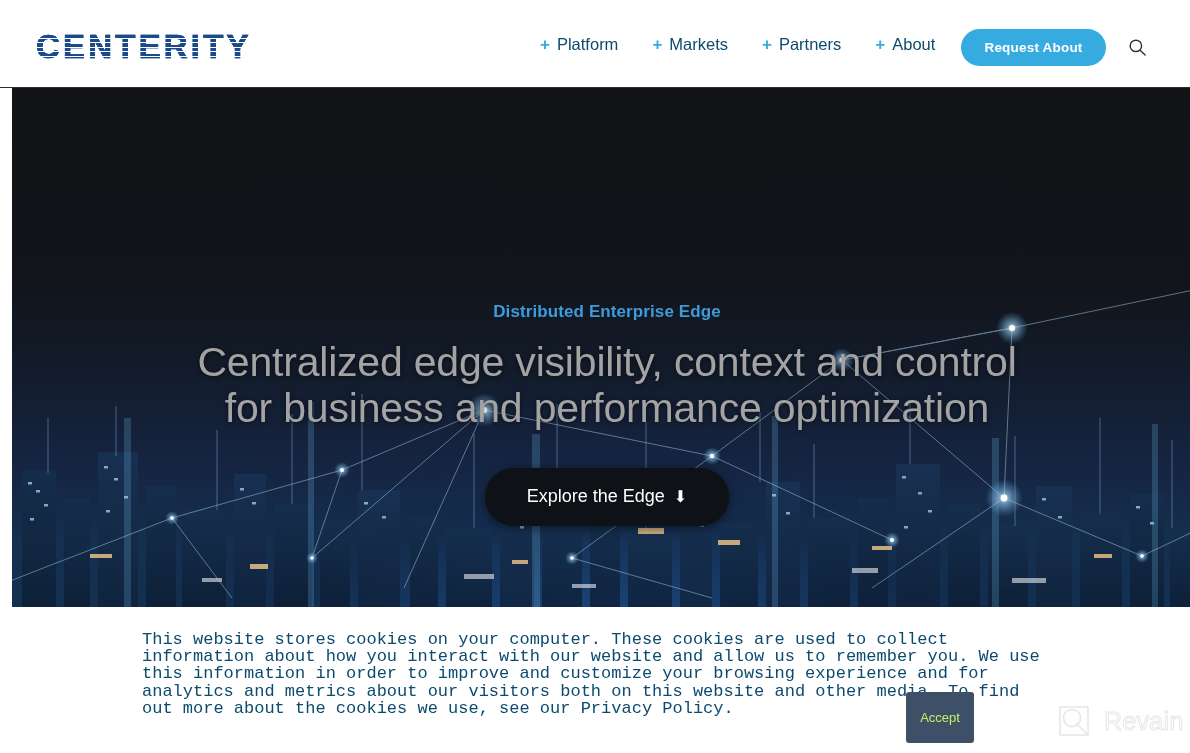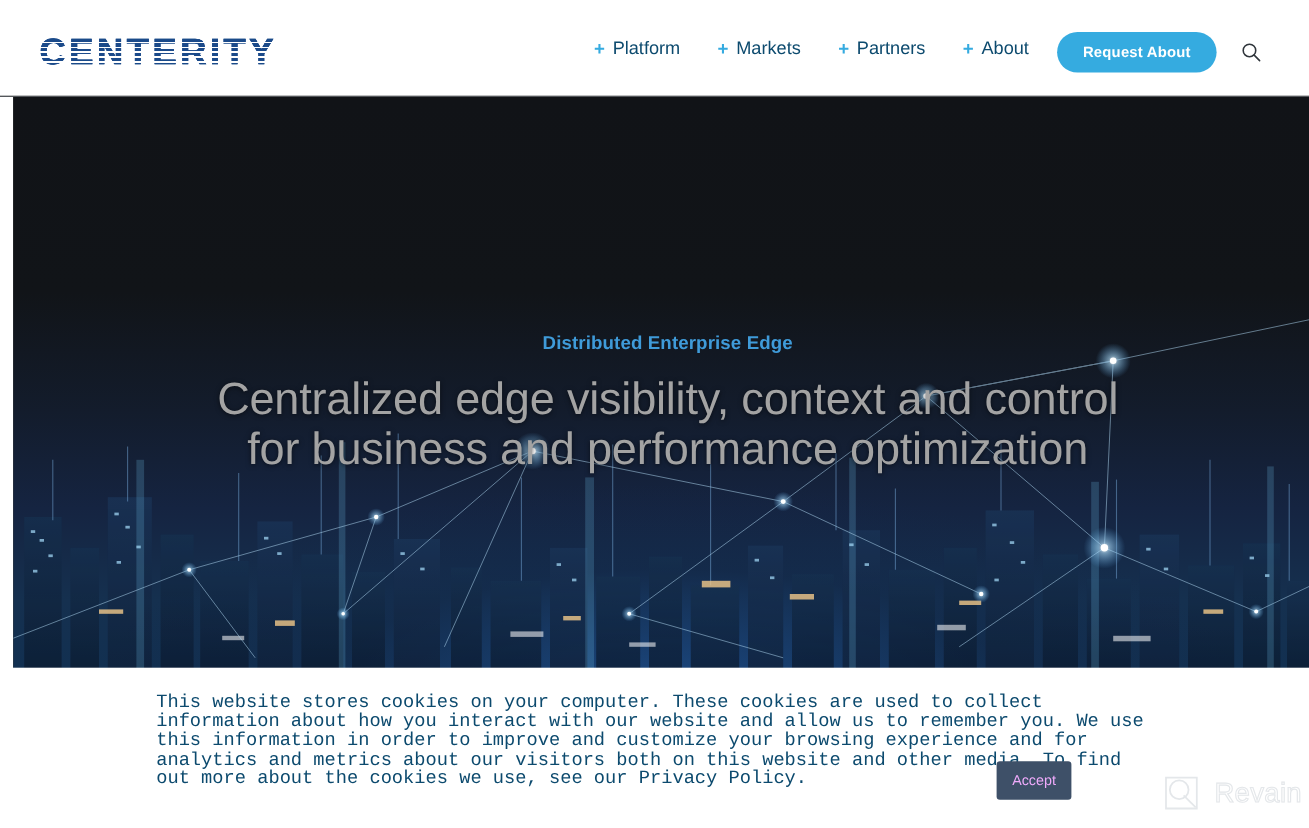--- a/index.html
+++ b/index.html
@@ -124,23 +124,23 @@
     position:absolute; left:0; top:607px; width:1190px; height:146px;
     background:#ffffff; z-index:50;
   }
   .cookie-text {
     position:absolute; left:142px; top:24px; width:908px;
     color:#0c4a6e; font-size:17px; line-height:17.2px;
     font-family:Liberation Mono, monospace;
   }
   .accept-btn {
     position:absolute; left:906px; top:692px;
-    width:68px; height:35px;
+    width:68px; height:51px;
     background:#3e5068; border:none; border-radius:3px;
-    color:#f0abfc; font-size:13px; font-weight:400;
+    color:#bef264; font-size:13px; font-weight:400;
     font-family:"Liberation Sans", sans-serif;
     cursor:pointer; z-index:55;
   }
 
   
   .watermark {
     position:absolute; left:1057px; top:704px;
     display:flex; align-items:center; gap:13px;
     z-index:60; pointer-events:none;
   }
@@ -367,20 +367,24 @@
       <circle cx="300" cy="470" r="1.6" fill="#ffffff"></circle>
     </g>
   </svg>
 
   <div class="hero-content">
     <div class="eyebrow">Distributed Enterprise Edge</div>
     <h1 class="headline">
       <span>Centralized edge visibility, context and control</span><br>
       <span>for business and performance optimization</span>
     </h1>
+    <button class="cta-btn">
+      <span>Explore the Edge</span>
+      <span class="cta-arrow">⬇</span>
+    </button>
   </div>
 </div>
 
 <div class="cookie">
   <p class="cookie-text">This website stores cookies on your computer. These cookies are used to collect information about how you interact with our website and allow us to remember you. We use this information in order to improve and customize your browsing experience and for analytics and metrics about our visitors both on this website and other media. To find out more about the cookies we use, see our Privacy Policy.</p>
 </div>
 <button class="accept-btn">Accept</button>
 
 <div class="watermark">
   <svg width="34" height="34" viewBox="0 0 34 34">

